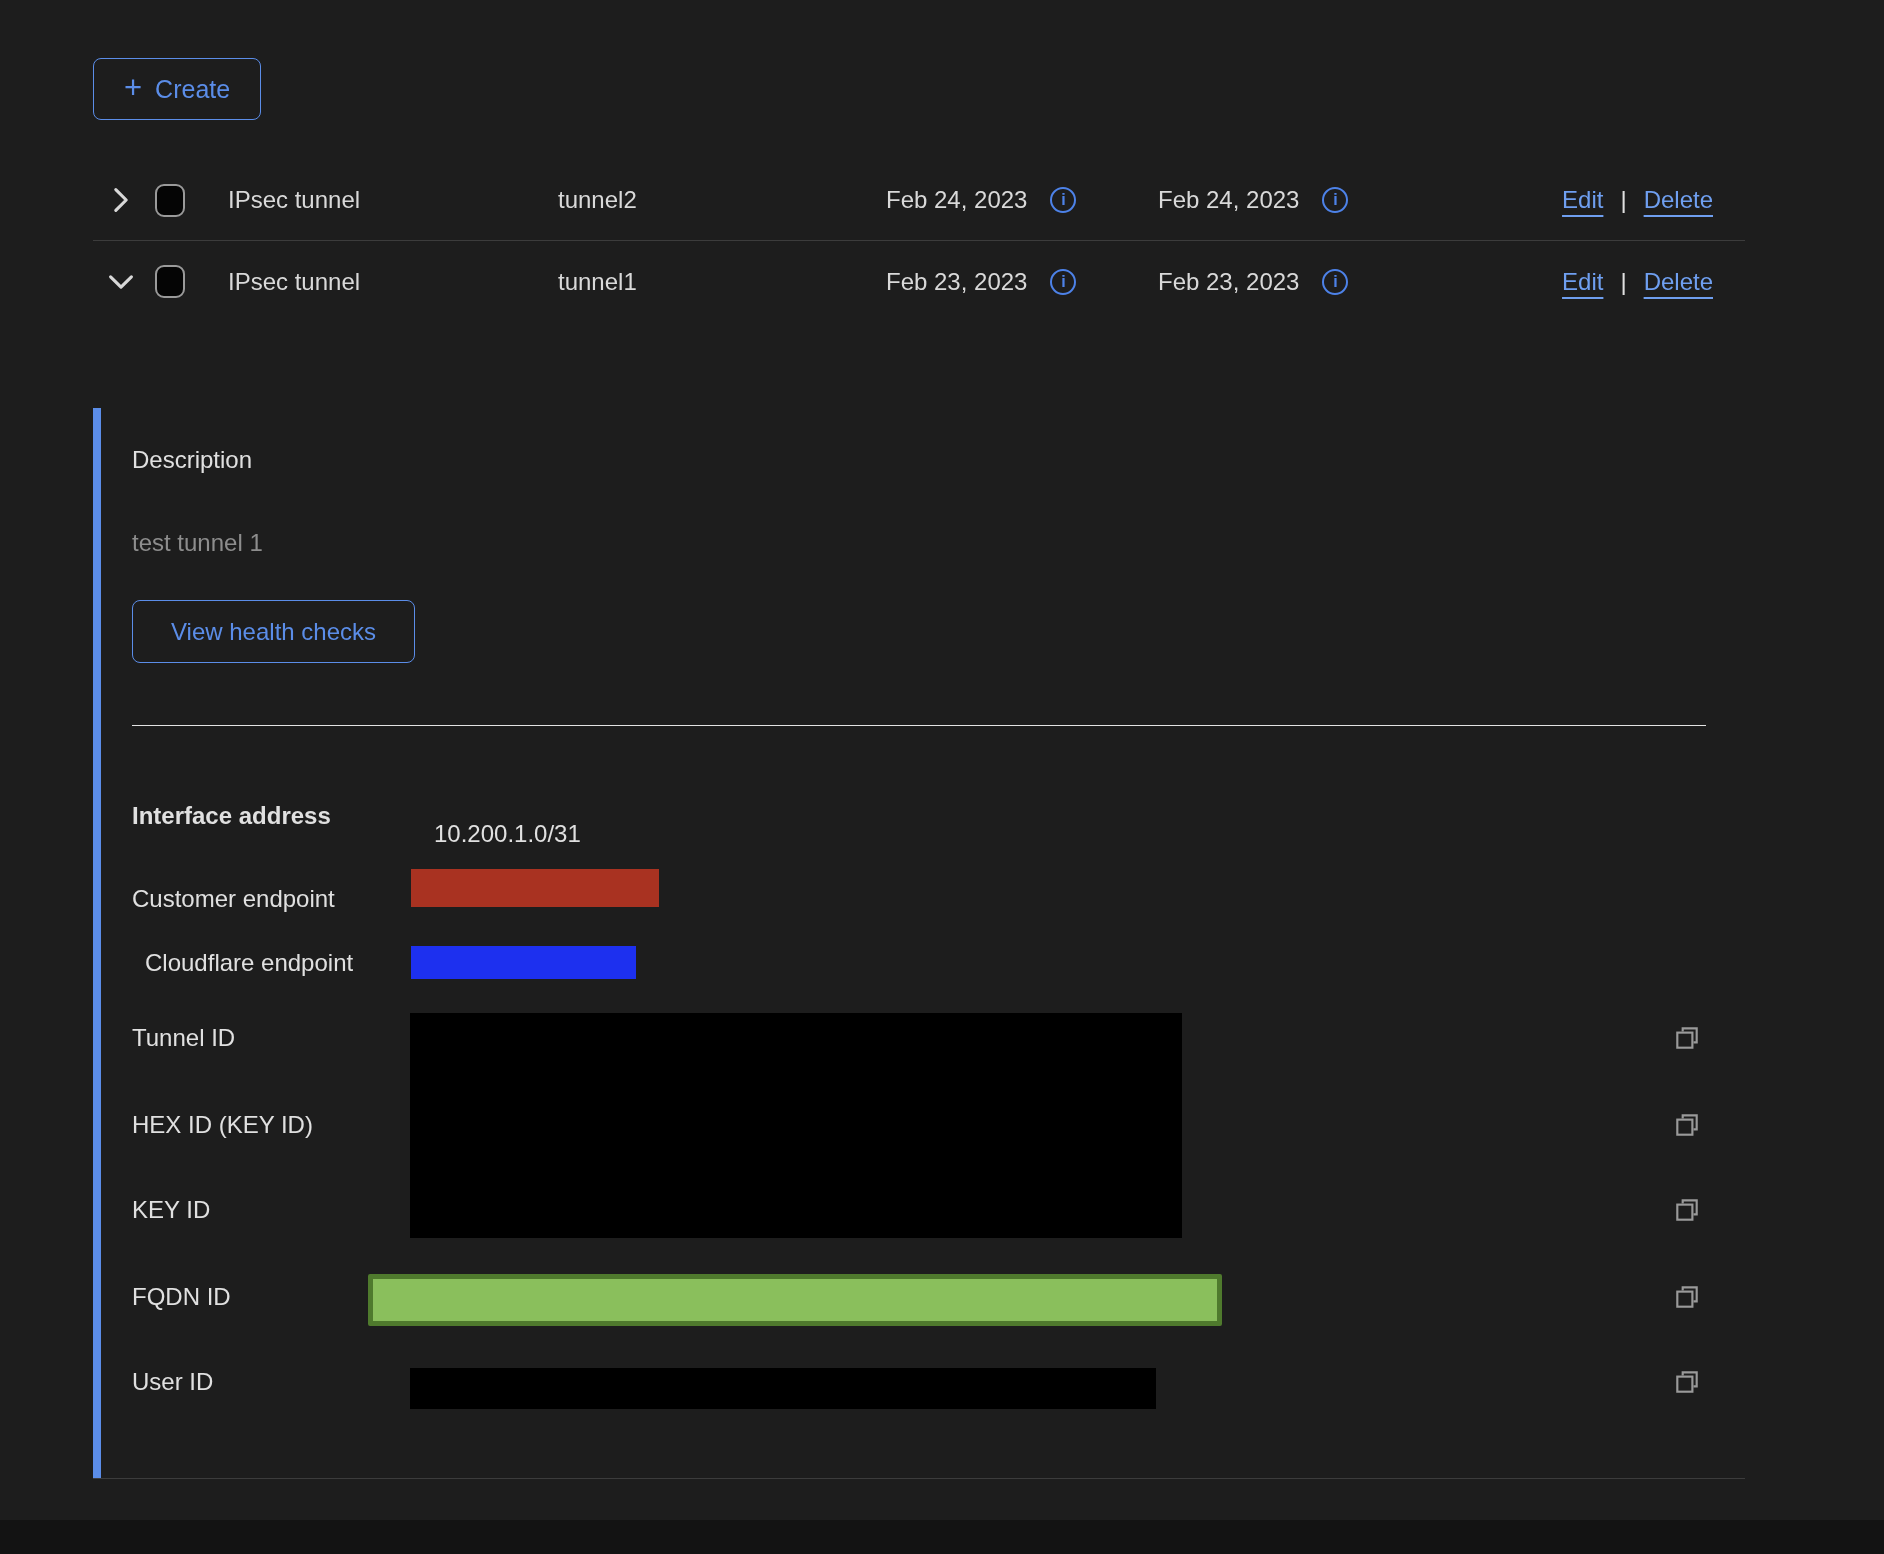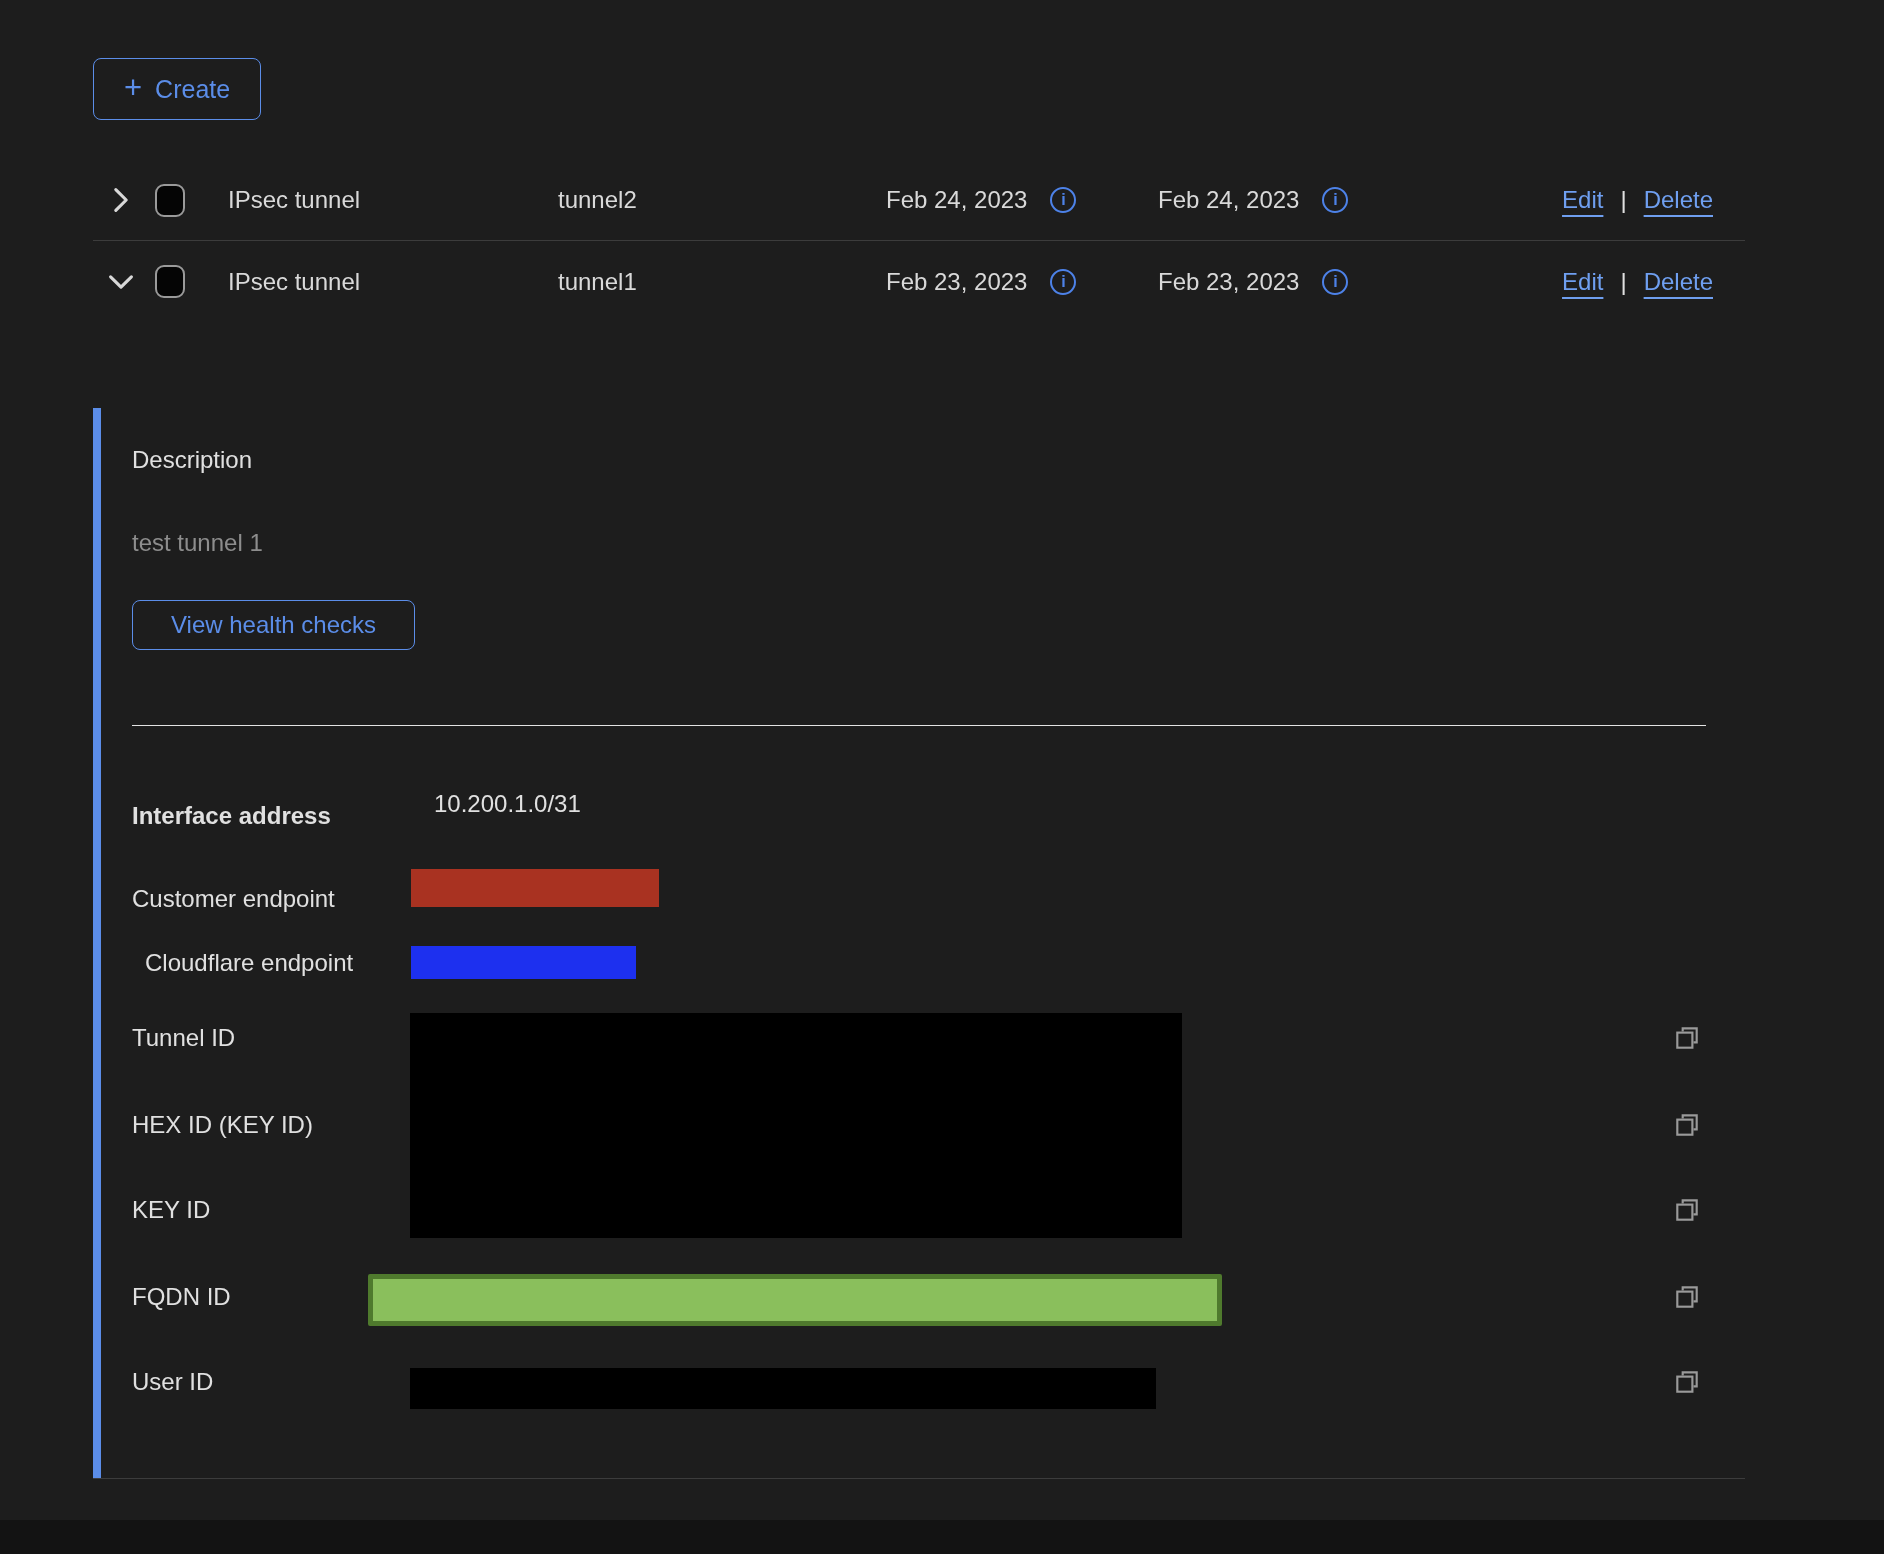--- a/index.html
+++ b/index.html
@@ -59,21 +59,21 @@
   .accent-bar { position: absolute; left: 93px; top: 408px; width: 8px; height: 1070px; background: #5b8de8; }
   .panel { position: absolute; left: 101px; top: 408px; width: 1644px; height: 1070px; }
   .panel-bottom-line { position: absolute; left: 93px; top: 1478px; width: 1652px; height: 1px; background: #3c3c3c; }
 
   .p-abs { position: absolute; }
   .lbl { font-size: 24px; color: #e0e0e0; white-space: nowrap; }
   .muted { color: #8d8d8d; }
 
   .health-btn {
     position: absolute; left: 31px; top: 192px;
-    height: 50px; padding: 0 38px;
+    height: 63px; padding: 0 38px;
     background: transparent; border: 1.5px solid #5b8de8; border-radius: 8px;
     color: #5b8de8; font-size: 24px; cursor: pointer; font-family: inherit;
   }
   .hr-light { position: absolute; left: 31px; top: 317px; width: 1574px; height: 1px; background: #e3e3e3; }
 
   .redact { position: absolute; }
   .redact.red   { left: 310px; top: 461px; width: 248px; height: 38px; background: #a93221; }
   .redact.blue  { left: 310px; top: 538px; width: 225px; height: 33px; background: #1d30ef; }
   .redact.black-big { left: 309px; top: 605px; width: 772px; height: 225px; background: #000; }
   .redact.green { left: 267px; top: 866px; width: 854px; height: 52px; background: #8abf5c; border: 5px solid #4f7a2d; border-radius: 2px; }
@@ -150,21 +150,21 @@
 
 <div class="panel">
   <div class="p-abs lbl" style="left:31px; top:38px;">Description</div>
   <div class="p-abs lbl muted" style="left:31px; top:121px;">test tunnel 1</div>
 
   <button class="health-btn">View health checks</button>
 
   <div class="hr-light"></div>
 
   <div class="p-abs lbl" style="left:31px; top:394px;font-weight:bold;">Interface address</div>
-  <div class="p-abs lbl" style="left:333px; top:382px;">10.200.1.0/31</div>
+  <div class="p-abs lbl" style="left:333px; top:412px;">10.200.1.0/31</div>
 
   <div class="p-abs lbl" style="left:31px; top:477px;">Customer endpoint</div>
   <div class="redact red"></div>
 
   <div class="p-abs lbl" style="left:31px; top:541px;margin-left:13px;">Cloudflare endpoint</div>
   <div class="redact blue"></div>
 
   <div class="redact black-big"></div>
   <div class="p-abs lbl" style="left:31px; top:616px;">Tunnel ID</div>
   <div class="p-abs lbl" style="left:31px; top:703px;">HEX ID (KEY ID)</div>

